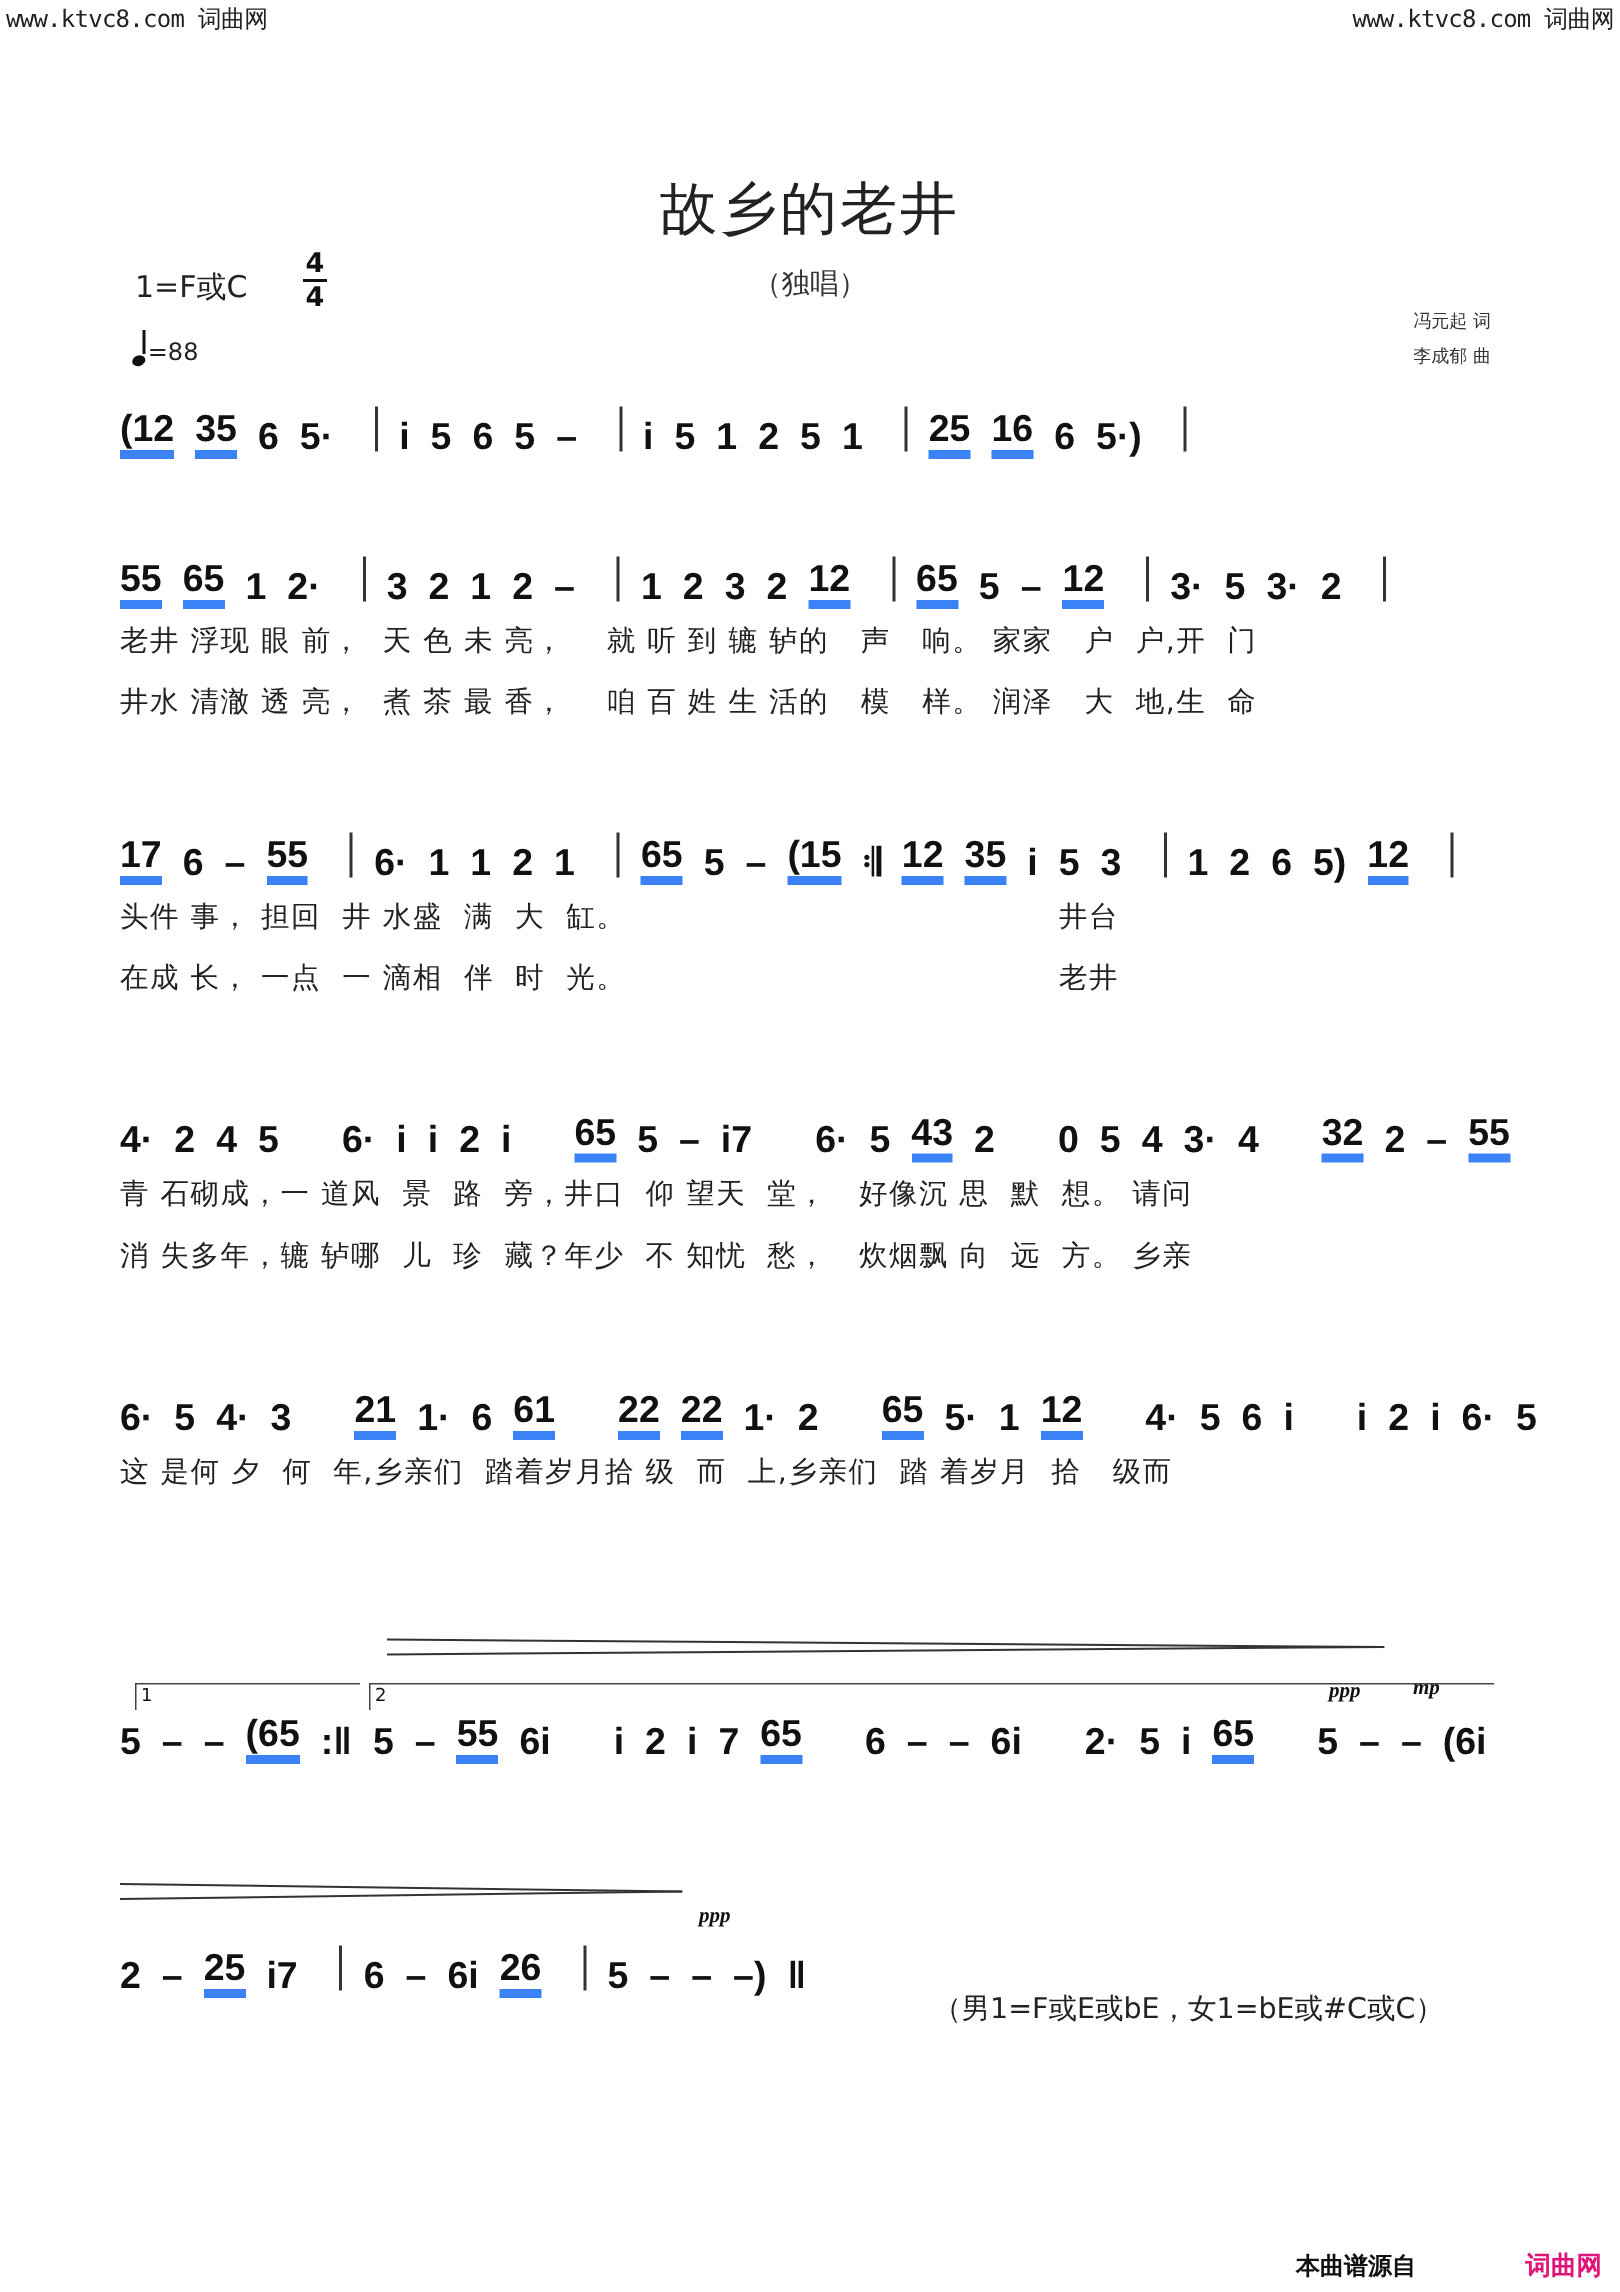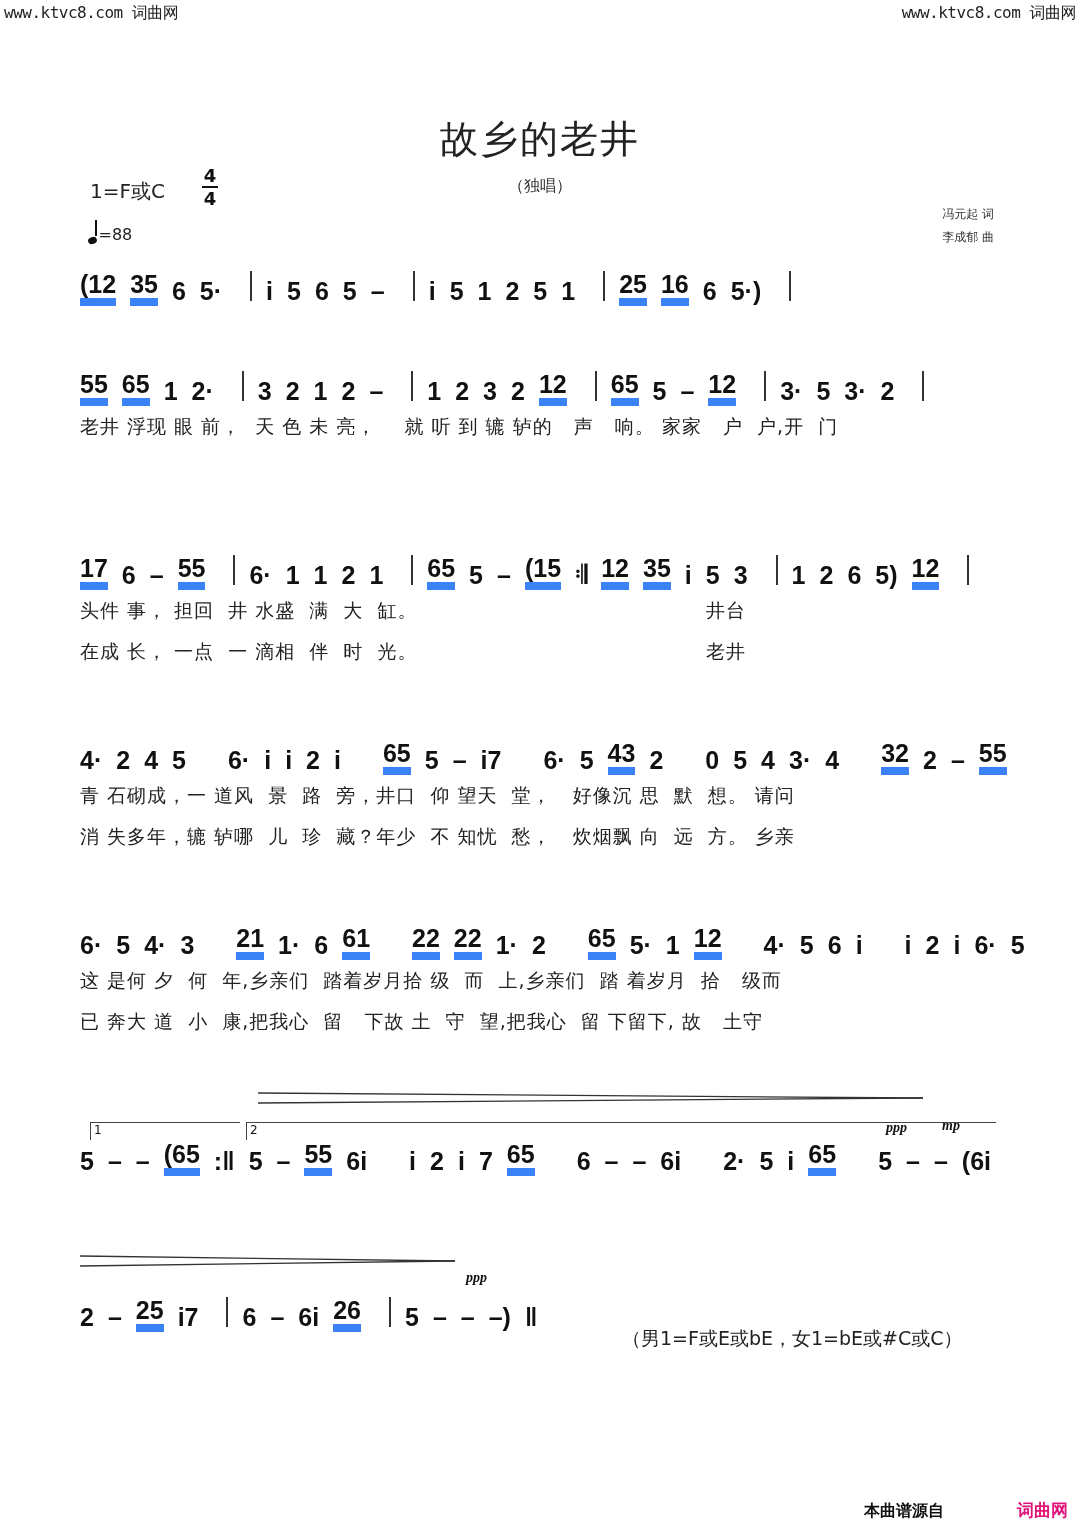--- a/index.html
+++ b/index.html
@@ -4,38 +4,38 @@
 <style>
   * { box-sizing: border-box; margin: 0; padding: 0; }
   html, body { width: 1080px; height: 1528px; background: #ffffff; overflow: hidden; }
   body { position: relative; font-family: "DejaVu Sans", sans-serif; color: #111; }
 
   .wm { position: absolute; top: 3px; font-family: "DejaVu Sans Mono", monospace; font-size: 16px; color: #222; letter-spacing: -0.5px; }
   .wm.left { left: 4px; }
   .wm.right { right: 4px; }
 
   .title { position: absolute; top: 114px; left: 0; width: 1080px; text-align: center; font-size: 38px; font-weight: normal; color: #222; letter-spacing: 2px; }
-  .subtitle { position: absolute; top: 176px; left: 0; width: 1080px; text-align: center; font-size: 16px; color: #333; }
+  .subtitle { position: absolute; top: 176px; left: 0; width: 1080px; text-align: center; font-size: 19px; color: #333; }
 
   .key { position: absolute; top: 178px; left: 90px; font-size: 20px; color: #222; }
   .timesig { position: absolute; top: 166px; left: 202px; width: 16px; text-align: center; font-weight: bold; font-size: 18px; line-height: 19px; }
   .timesig .ln { display: block; height: 2px; background: #111; margin: 1px 0; }
   .tempo { position: absolute; top: 224px; left: 88px; font-size: 16px; color: #222; }
   .tempo .note { display: inline-block; width: 9px; height: 7px; background: #111; border-radius: 50%; transform: rotate(-20deg); position: relative; top: 4px; }
   .tempo .stem { display: inline-block; width: 1.5px; height: 16px; background: #111; position: relative; left: -2px; top: -4px; }
 
   .credits { position: absolute; top: 203px; right: 86px; font-size: 12px; line-height: 23px; color: #333; text-align: left; }
 
   .row { position: absolute; left: 80px; width: 922px; }
   .notes { position: relative; height: 40px; font-family: "Liberation Sans", sans-serif; font-weight: bold; font-size: 25px; white-space: nowrap; display: flex; align-items: flex-end; }
   .lyric { position: relative; height: 41px; font-size: 19px; color: #222; white-space: pre; display: flex; align-items: center; letter-spacing: 1px; }
 
   .bar { display: inline-block; width: 2px; height: 30px; background: #333; margin: 0 14px; align-self: center; }
   .seg { display: inline-block; margin-right: 14px; position: relative; }
-  .seg.ul { border-bottom: 8px solid #3b82f6; padding-bottom: 1px; line-height: 26px; }
+  .seg.ul { border-bottom: 6px solid #3b82f6; padding-bottom: 1px; line-height: 26px; }
 
   .hairpin { position: absolute; height: 14px; }
   .dyn { position: absolute; font-family: "Liberation Serif", serif; font-style: italic; font-weight: bold; font-size: 14px; }
   .voltabox { position: absolute; border-top: 1px solid #444; border-left: 1px solid #444; height: 18px; font-size: 12px; padding-left: 3px; }
   .footnote { position: absolute; top: 1302px; left: 622px; font-size: 19px; color: #222; margin-top: 24px; }
   .source { position: absolute; bottom: 6px; right: 136px; font-size: 16px; font-weight: bold; color: #111; }
   .source-brand { position: absolute; bottom: 6px; right: 12px; font-size: 17px; font-weight: bold; }
 </style>
 </head>
 <body>
@@ -113,20 +113,21 @@
       <span class="seg">–</span>
       <span class="seg ul">12</span>
       <span class="bar"></span>
       <span class="seg">3·</span>
       <span class="seg">5</span>
       <span class="seg">3·</span>
       <span class="seg">2</span>
       <span class="bar"></span>
     </div>
   <div class="lyric">老井 浮现 眼 前，  天 色 未 亮，    就 听 到 辘 轳的   声   响。 家家   户  户,开  门</div>
+  <div class="lyric">井水 清澈 透 亮，  煮 茶 最 香，    咱 百 姓 生 活的   模   样。 润泽   大  地,生  命</div>
 </div>
 
 <div class="row" style="top:550px;">
   <div class="notes">
       <span class="seg ul">17</span>
       <span class="seg">6</span>
       <span class="seg">–</span>
       <span class="seg ul">55</span>
       <span class="bar"></span>
       <span class="seg">6·</span>
@@ -224,21 +225,20 @@
       <span class="seg">i</span>
       <span class="bar"></span>
       <span class="seg">i</span>
       <span class="seg">2</span>
       <span class="seg">i</span>
       <span class="seg">6·</span>
       <span class="seg">5</span>
       <span class="bar"></span>
     </div>
   <div class="lyric">这 是何 夕  何  年,乡亲们  踏着岁月拾 级  而  上,乡亲们  踏 着岁月  拾   级而</div>
-  <div class="lyric">已 奔大 道  小  康,把我心  留   下故 土  守  望,把我心  留 下留下, 故   土守</div>
 </div>
 
 <svg class="hairpin" style="left:258px; top:1090px; width:665px; height:16px;">
   <line x1="0" y1="3" x2="665" y2="8" stroke="#333" stroke-width="1.3"></line>
   <line x1="0" y1="13" x2="665" y2="8" stroke="#333" stroke-width="1.3"></line>
 </svg>
 <div class="voltabox" style="left:90px; top:1122px; width:150px;">1</div>
 <div class="voltabox" style="left:246px; top:1122px; width:750px;">2</div>
 <div class="dyn" style="left:886px; top:1120px;">ppp</div>
 <div class="dyn" style="left:942px; top:1118px;">mp</div>

